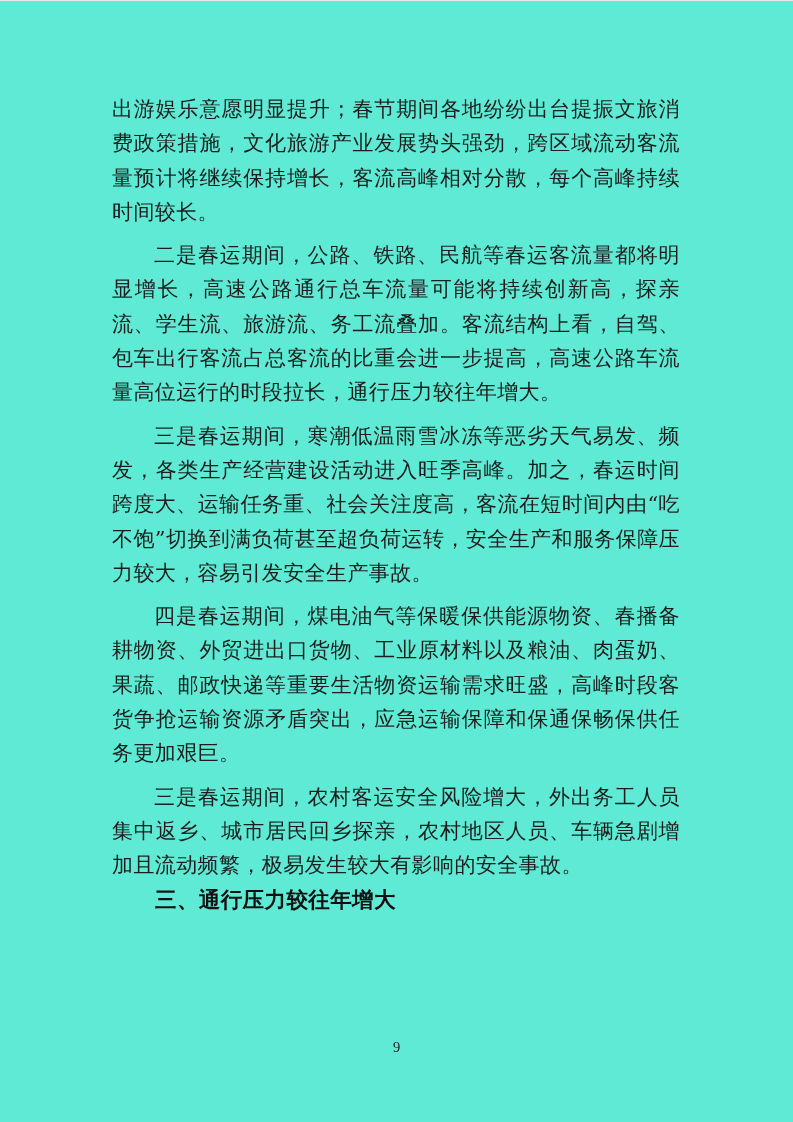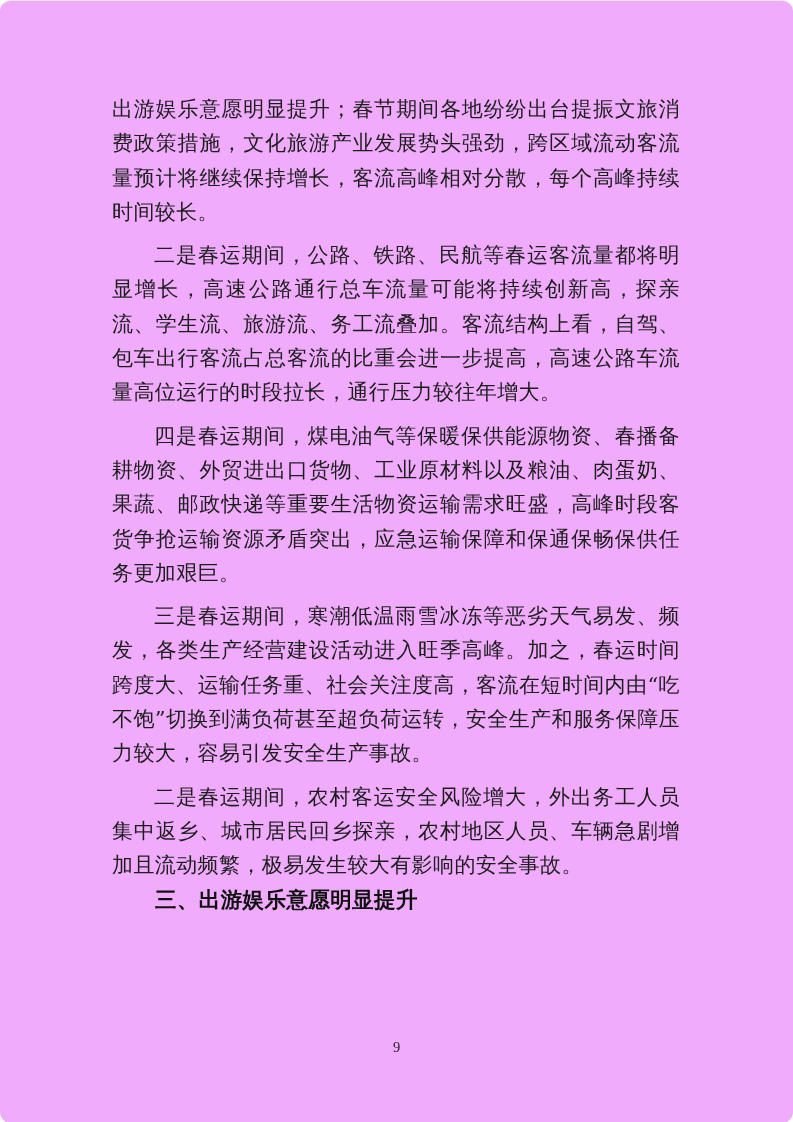--- a/index.html
+++ b/index.html
@@ -4,26 +4,25 @@
 <style>
   html, body {
     margin: 0;
     padding: 0;
     background: #ffffff;
   }
   .page {
     position: relative;
     width: 793px;
     height: 1122px;
-    background: #f0abfc;
+    background: #5eead4;
     border-top: 1px solid #e9e9e9;
     overflow: hidden;
     font-family: "DejaVu Serif", "Liberation Serif", serif;
     color: #1d1d1d;
-    border-radius: 11px;
   }
   .content {
     position: absolute;
     left: 112px;
     top: 91px;
     width: 568px;
   }
   .body-para {
     margin: 0;
     font-size: 21px;
@@ -62,25 +61,25 @@
 </head>
 <body>
 
 <div class="page">
   <div class="content">
 
     <p class="body-para">出游娱乐意愿明显提升；春节期间各地纷纷出台提振文旅消费政策措施，文化旅游产业发展势头强劲，跨区域流动客流量预计将继续保持增长，客流高峰相对分散，每个高峰持续时间较长。</p>
 
     <p class="body-para indented">二是春运期间，公路、铁路、民航等春运客流量都将明显增长，高速公路通行总车流量可能将持续创新高，探亲流、学生流、旅游流、务工流叠加。客流结构上看，自驾、包车出行客流占总客流的比重会进一步提高，高速公路车流量高位运行的时段拉长，通行压力较往年增大。</p>
 
+    <p class="body-para indented">三是春运期间，寒潮低温雨雪冰冻等恶劣天气易发、频发，各类生产经营建设活动进入旺季高峰。加之，春运时间跨度大、运输任务重、社会关注度高，客流在短时间内由“吃不饱”切换到满负荷甚至超负荷运转，安全生产和服务保障压力较大，容易引发安全生产事故。</p>
+
     <p class="body-para indented">四是春运期间，煤电油气等保暖保供能源物资、春播备耕物资、外贸进出口货物、工业原材料以及粮油、肉蛋奶、果蔬、邮政快递等重要生活物资运输需求旺盛，高峰时段客货争抢运输资源矛盾突出，应急运输保障和保通保畅保供任务更加艰巨。</p>
 
-    <p class="body-para indented">三是春运期间，寒潮低温雨雪冰冻等恶劣天气易发、频发，各类生产经营建设活动进入旺季高峰。加之，春运时间跨度大、运输任务重、社会关注度高，客流在短时间内由“吃不饱”切换到满负荷甚至超负荷运转，安全生产和服务保障压力较大，容易引发安全生产事故。</p>
+    <p class="body-para indented">三是春运期间，农村客运安全风险增大，外出务工人员集中返乡、城市居民回乡探亲，农村地区人员、车辆急剧增加且流动频繁，极易发生较大有影响的安全事故。</p>
 
-    <p class="body-para indented">二是春运期间，农村客运安全风险增大，外出务工人员集中返乡、城市居民回乡探亲，农村地区人员、车辆急剧增加且流动频繁，极易发生较大有影响的安全事故。</p>
-
-    <h2 class="section-heading">三、出游娱乐意愿明显提升</h2>
+    <h2 class="section-heading">三、通行压力较往年增大</h2>
 
 
   </div>
 
   <div class="page-number">9</div>
 </div>
 
 </body></html>

